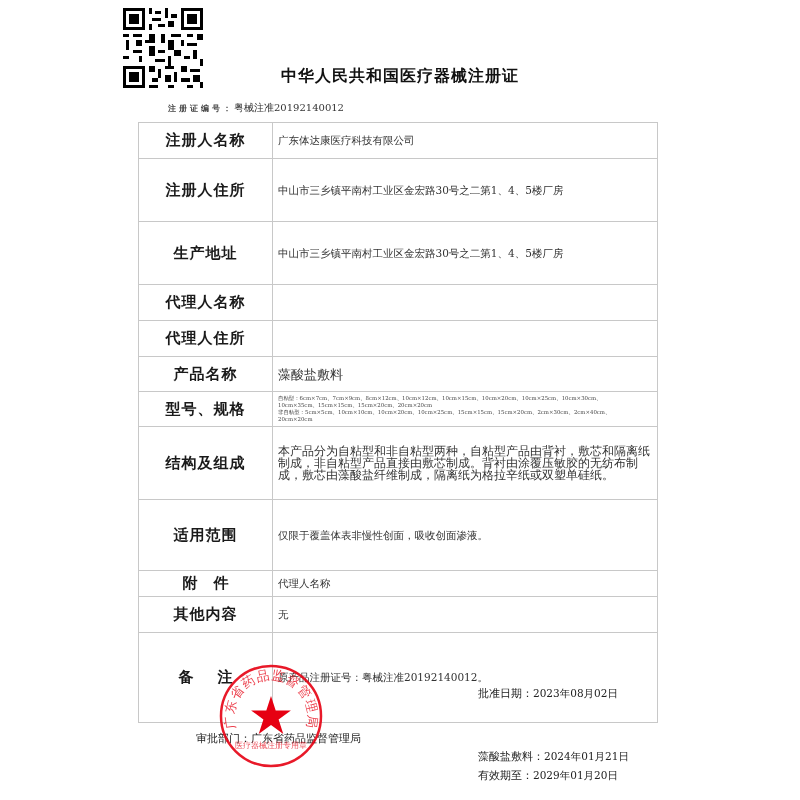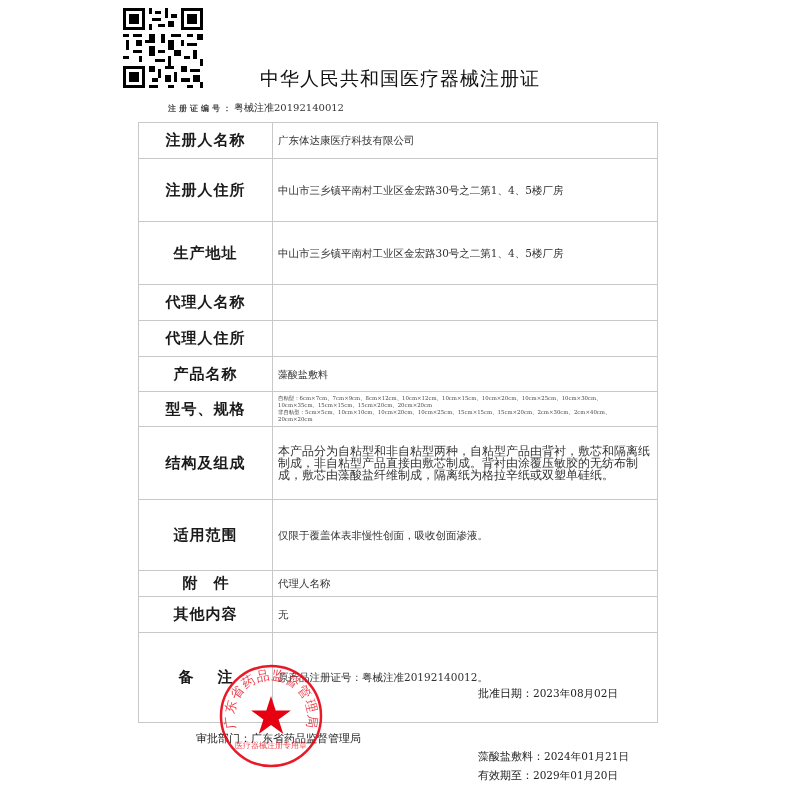--- a/index.html
+++ b/index.html
@@ -6,22 +6,22 @@
   body {
     width:800px; height:800px; background:#ffffff; position:relative; overflow:hidden;
     font-family: "DejaVu Serif", "Liberation Serif", serif; color:#222;
   }
   .qr {
     position:absolute; left:123px; top:8px; width:80px; height:80px;
   }
   .qr svg { width:80px; height:80px; display:block; }
   .title {
     position:absolute; left:200px; width:400px; top:66px; text-align:center;
-    font-family: "DejaVu Sans", "Liberation Sans", sans-serif; font-weight:normal;
-    font-size:19px; letter-spacing:1px; color:#111;
+    font-family: "DejaVu Sans", "Liberation Sans", sans-serif; font-weight:bold;
+    font-size:16px; letter-spacing:1px; color:#111;
   }
   .cert-no {
     position:absolute; left:168px; top:101px; font-size:8px; color:#333;
     font-family: "DejaVu Sans", "Liberation Sans", sans-serif;
   }
   .cert-no .lbl { font-weight:bold; letter-spacing:3px; color:#444; }
   .cert-no .val { font-family: "DejaVu Serif", serif; font-size:10px; }
   table.main {
     position:absolute; left:138px; top:122px; width:520px;
     border-collapse:collapse; table-layout:fixed;
@@ -139,21 +139,21 @@
   <tr style="height:36px">
     <td class="k">代理人名称</td>
     <td class="v"></td>
   </tr>
   <tr style="height:36px">
     <td class="k">代理人住所</td>
     <td class="v"></td>
   </tr>
   <tr style="height:35px">
     <td class="k">产品名称</td>
-    <td class="v" style="font-size:10px">藻酸盐敷料</td>
+    <td class="v" style="font-size:13px">藻酸盐敷料</td>
   </tr>
   <tr style="height:35px">
     <td class="k">型号、规格</td>
     <td class="v small">
       <div>自粘型：6cm×7cm、7cm×9cm、8cm×12cm、10cm×12cm、10cm×15cm、10cm×20cm、10cm×25cm、10cm×30cm、</div>
       <div>10cm×35cm、15cm×15cm、15cm×20cm、20cm×20cm</div>
       <div>非自粘型：5cm×5cm、10cm×10cm、10cm×20cm、10cm×25cm、15cm×15cm、15cm×20cm、2cm×30cm、2cm×40cm、</div>
       <div>20cm×20cm</div>
     </td>
   </tr>

